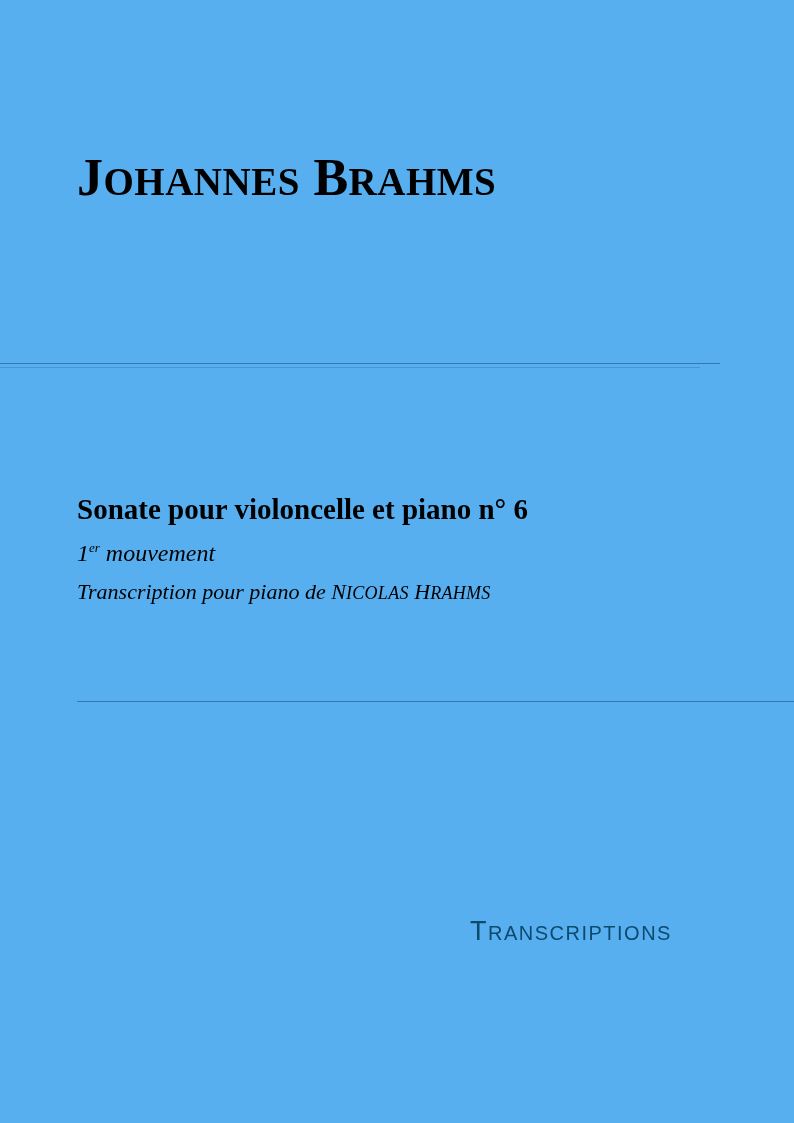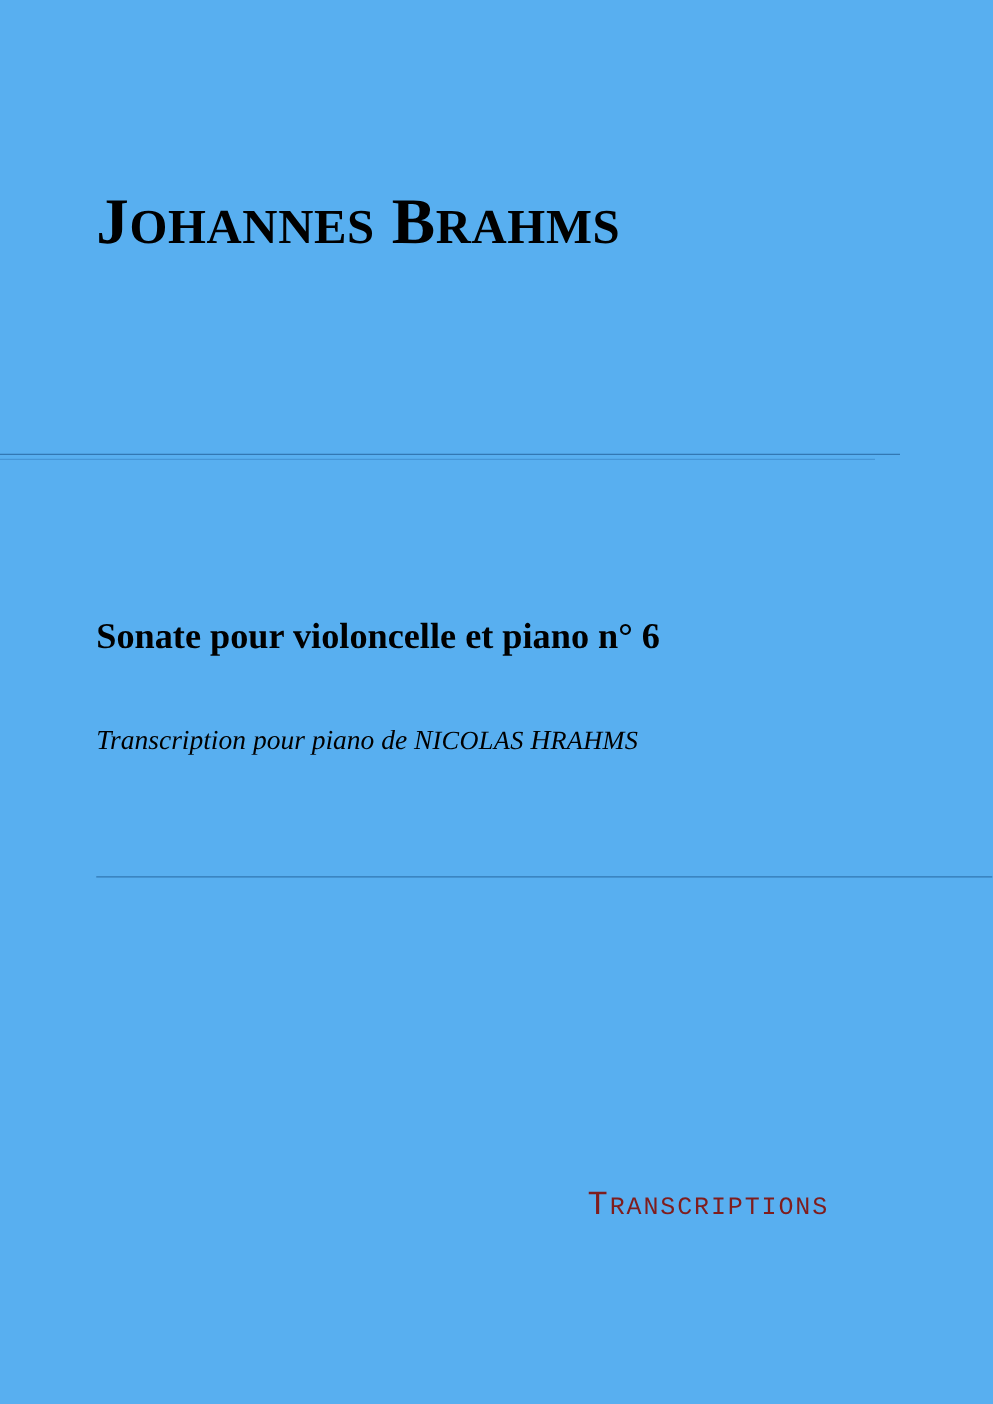--- a/index.html
+++ b/index.html
@@ -100,56 +100,58 @@
     position: absolute;
     left: 77px;
     top: 580px;
     font-family: "Liberation Serif", serif;
     font-style: italic;
     font-size: 22px;
     line-height: 1.1;
     white-space: nowrap;
   }
   .credit .sc {
-    font-size: 21px;
+    font-size: 18px;
     letter-spacing: 0.3px;
     margin-top: 36px;
   }
 
   
   .footer-logo {
     position: absolute;
     left: 470px;
     top: 916px;
-    font-family: Liberation Mono, monospace;
+    font-family: Liberation Sans, sans-serif;
     font-size: 27px;
     letter-spacing: 1.5px;
-    color: #7f1d1d;
+    color: #0c4a6e;
     white-space: nowrap;
-    margin-top: 34px;
   }
   .footer-logo .sc {
     font-size: 20px;
     letter-spacing: 1.5px;
   }
 </style>
 </head>
 <body>
 
 <div class="page">
 
   <div class="composer">
     <span>J</span><span class="sc">OHANNES</span>&nbsp;<span>B</span><span class="sc">RAHMS</span>
   </div>
 
   <div class="rule-top"></div>
   <div class="rule-top2"></div>
 
   <div class="title">Sonate pour violoncelle et piano n° 6</div>
 
+  <div class="subtitle">
+    <span>1</span><sup>er</sup>&nbsp;<span>mouvement</span>
+  </div>
 
   <div class="credit">
     <span>Transcription pour piano de </span><span>N</span><span class="sc">ICOLAS</span>&nbsp;<span>H</span><span class="sc">RAHMS</span>
   </div>
 
   <div class="rule-bottom"></div>
 
   <div class="footer-logo">
     <span>T</span><span class="sc">RANSCRIPTIONS</span>
   </div>

